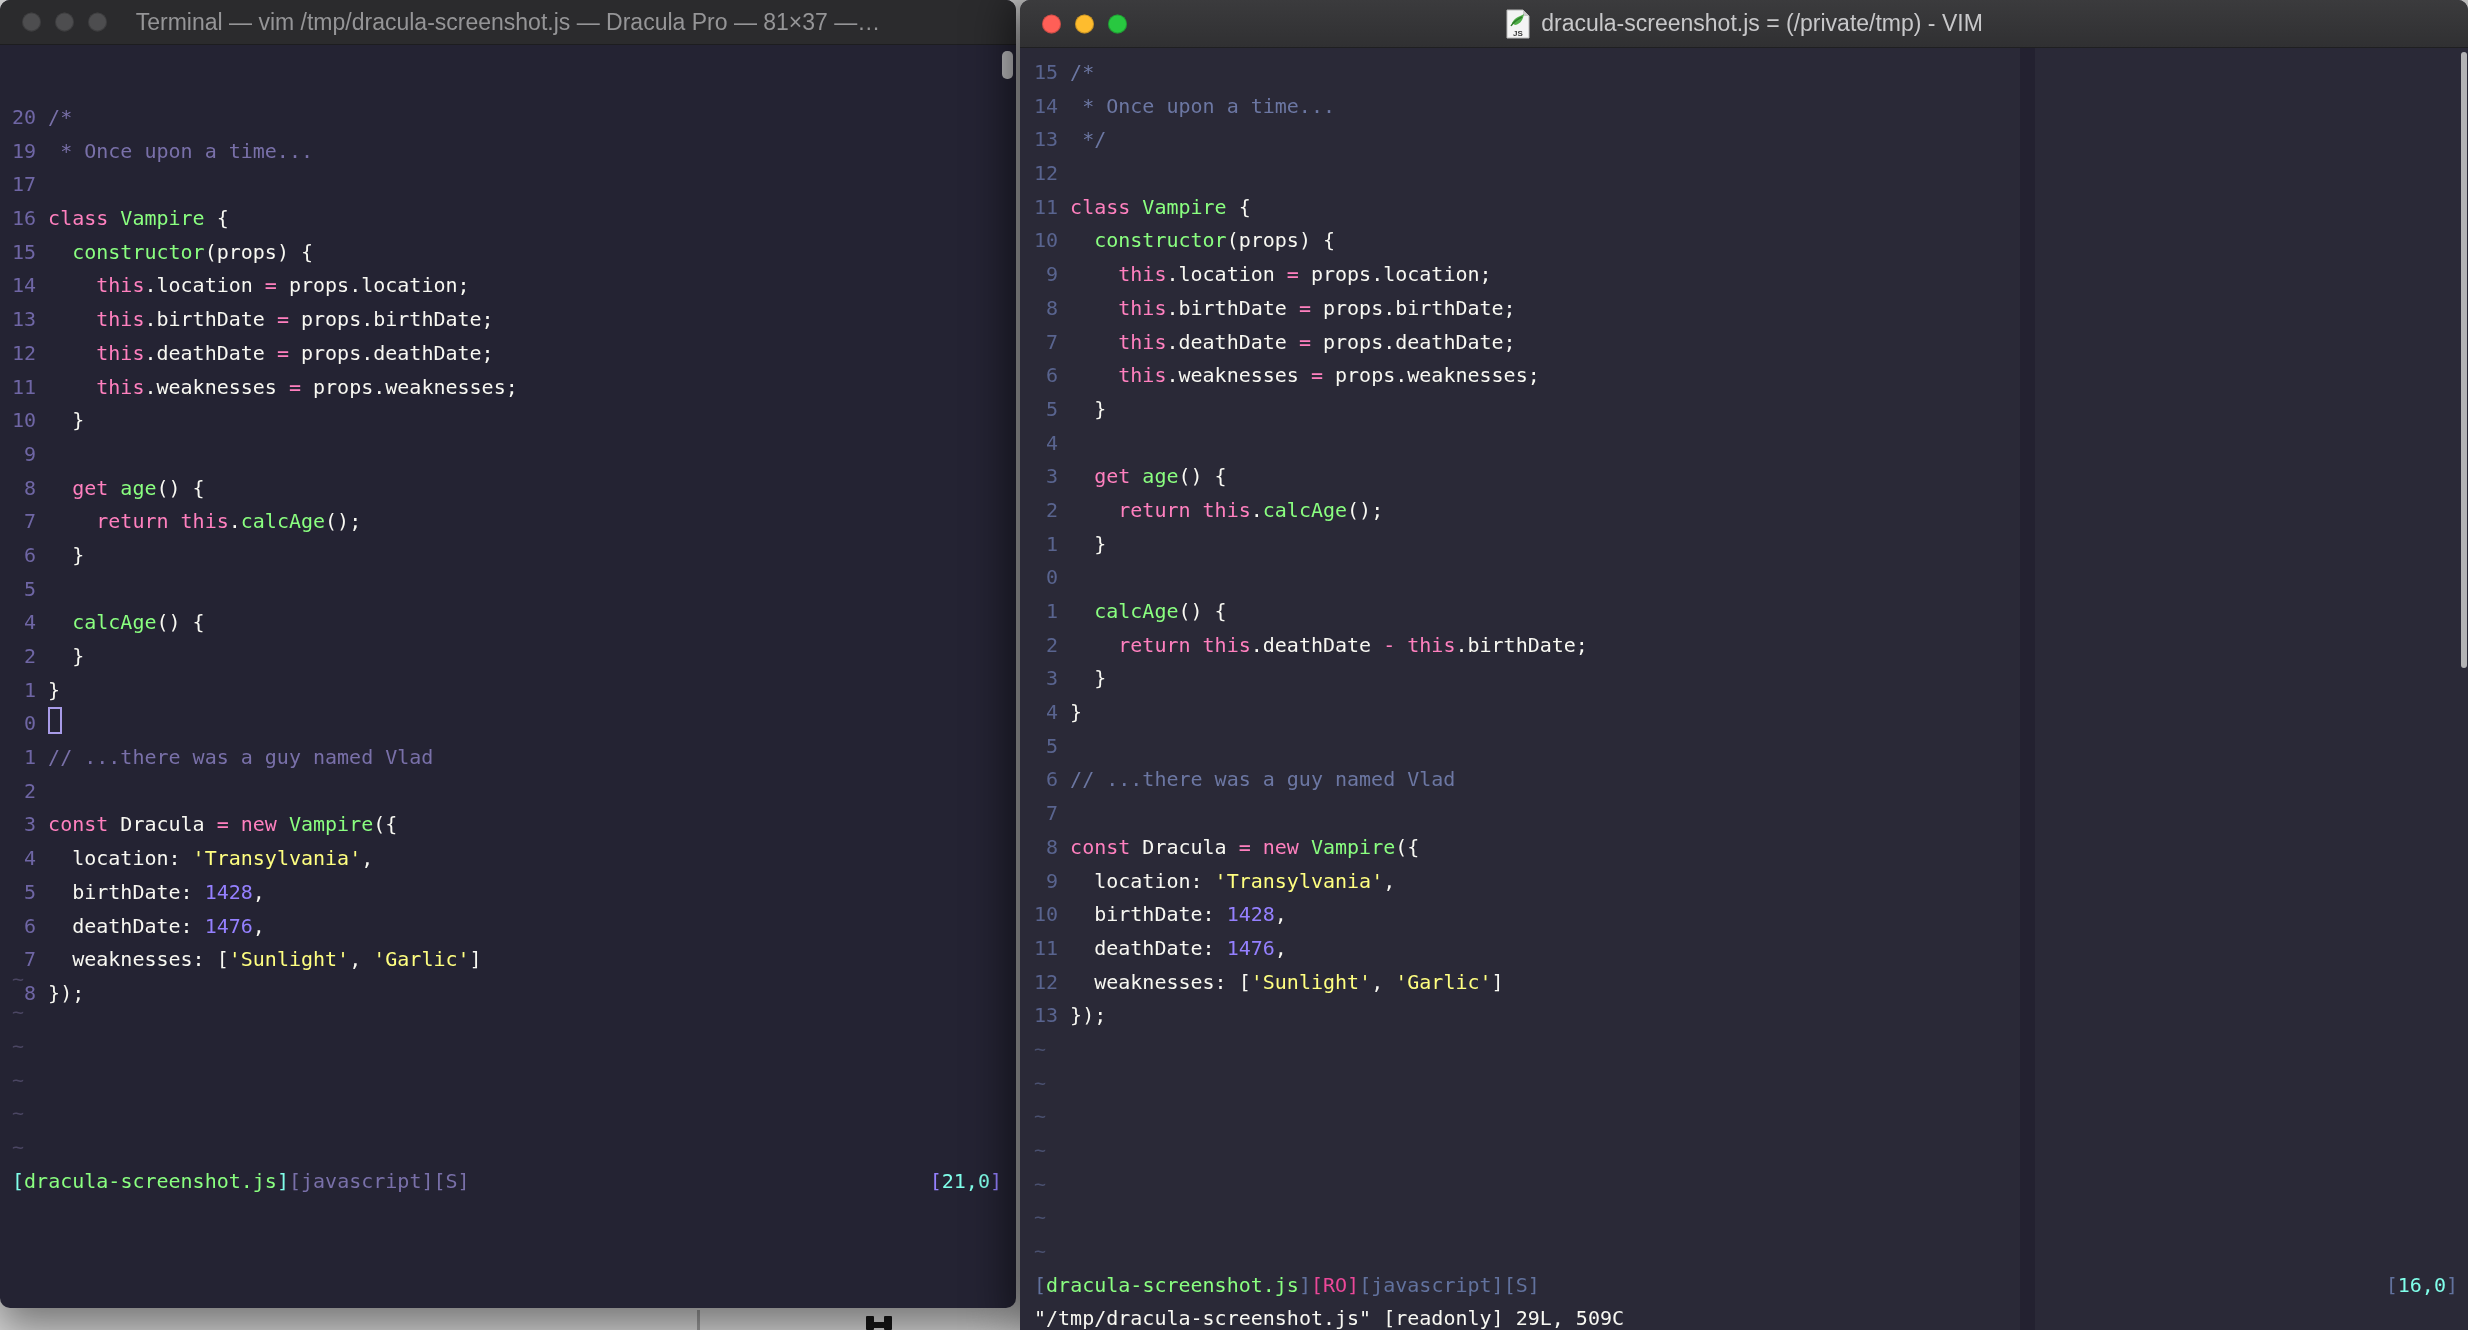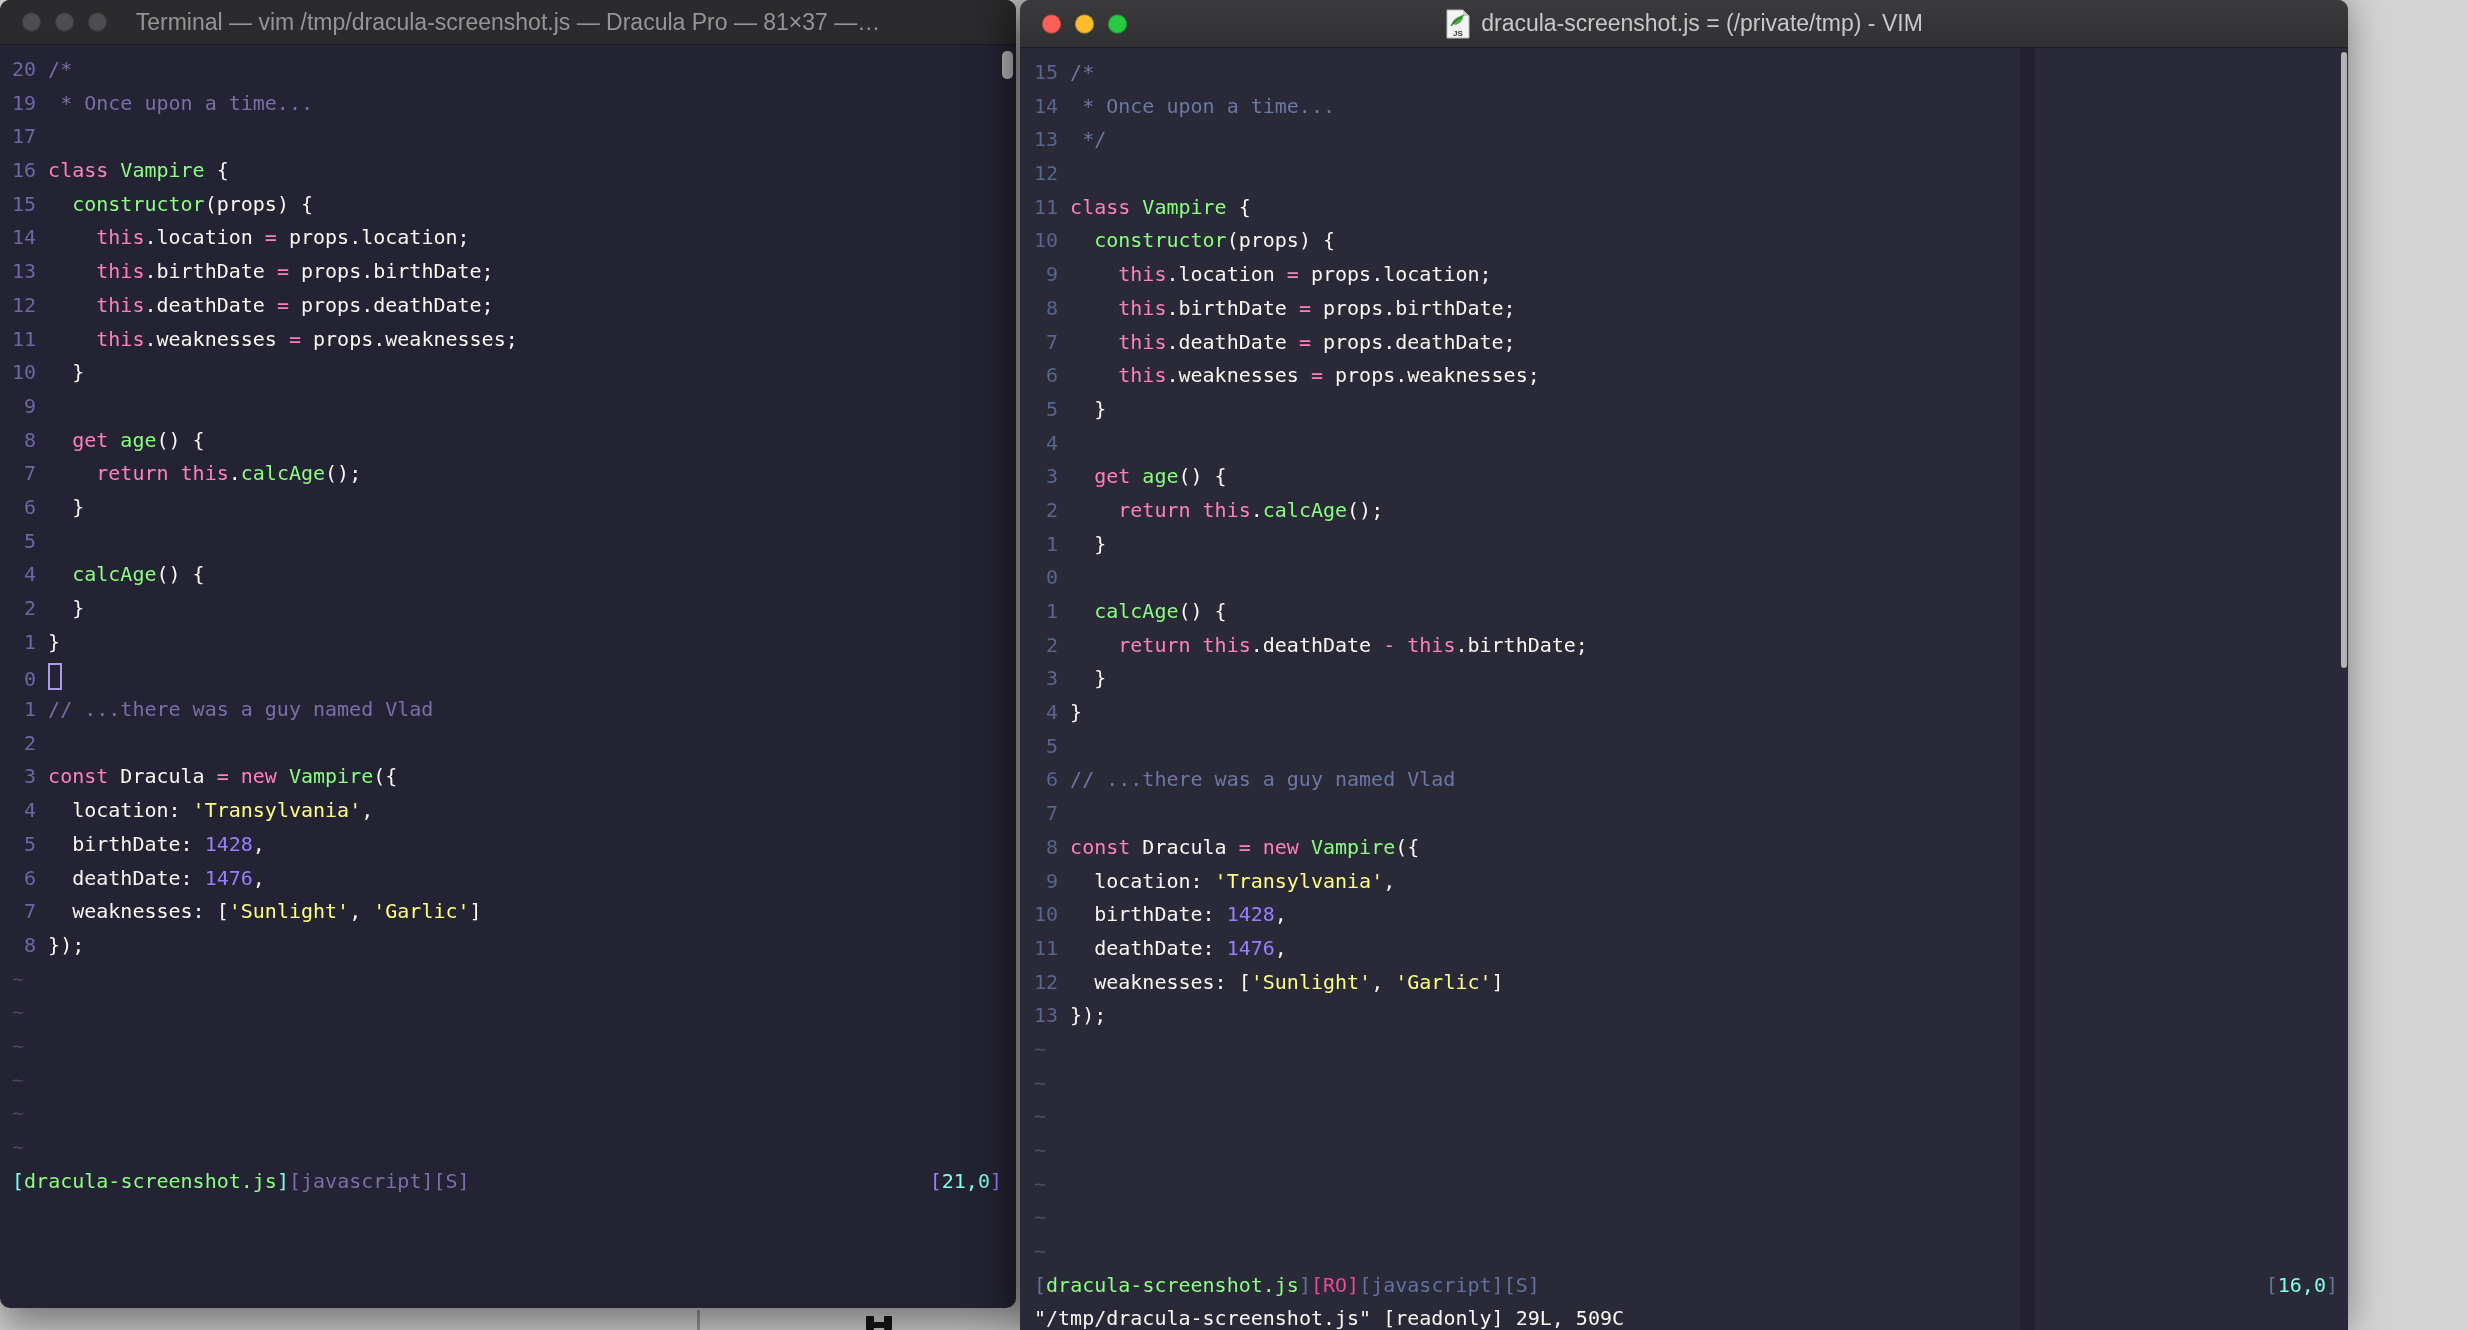--- a/index.html
+++ b/index.html
@@ -28,28 +28,28 @@
   .cmdline{height:33.7px;line-height:33.7px;white-space:pre;color:#F8F8F2;}
   .cursor-hollow{display:inline-block;width:10px;height:23px;border:2.5px solid #A89BE8;
                  transform:translateY(4px);}
   
   #win-left{left:0;top:0;width:1016px;height:1308px;background:#242333;
             box-shadow:0 18px 40px rgba(0,0,0,.45);}
   #win-left .titlebar{height:44px;background:#2b2b2d;border-bottom:1px solid #1d1d1f;}
   #win-left .light{background:#4d4d4f;}
   #win-left .title{color:#959597;}
   #win-left .content{padding:8px 0 0 12px;height:1255px;}
-  #win-left .t-c{color:#7970A9;} #win-left .gutter{color:#6F66A5;}
+  #win-left .t-c{color:#7970A9;} #win-left .gutter{color:#6F66A5;margin-top:48px;}
   #win-left .tilde{color:#4B4663;}
   #win-left .t-mu{color:#7970A9;}
   #win-left .statusline{padding-right:14px;}
   #win-left .scroll-thumb{position:absolute;top:6px;right:3px;width:11px;height:28px;
                           background:#b9b9bb;border-radius:5px;}
   
-  #win-right{left:1020px;top:0;width:1328px;height:1330px;background:#2A2937;
+  #win-right{left:1020px;top:0;width:1448px;height:1330px;background:#2A2937;
              border-radius:10px 10px 0 0;box-shadow:-8px 0 46px rgba(0,0,0,.6);}
   #win-right .titlebar{height:47px;background:linear-gradient(#3b3b3d,#303032);
                        border-bottom:1px solid #1f1f21;}
   #win-right .light-red{background:#FF5F57;} .light-yellow{background:#FEBC2E;} .light-green{background:#28C840;}
   #win-right .title{color:#c8c8ca;}
   #win-right .content{padding:8px 0 0 14px;height:1275px;}
   #win-right .t-c{color:#6C77A3;} #win-right .gutter{color:#59648F;}
   #win-right .tilde{color:#4A5070;}
   #win-right .t-mu{color:#62729E;}
   #win-right .statusline{padding-right:10px;}

